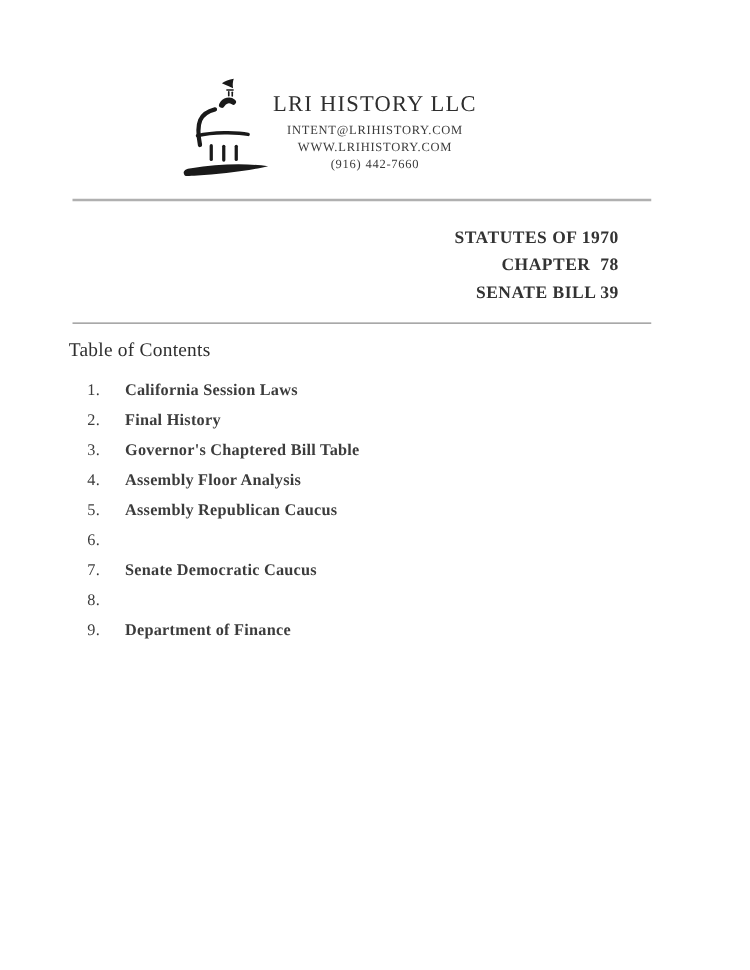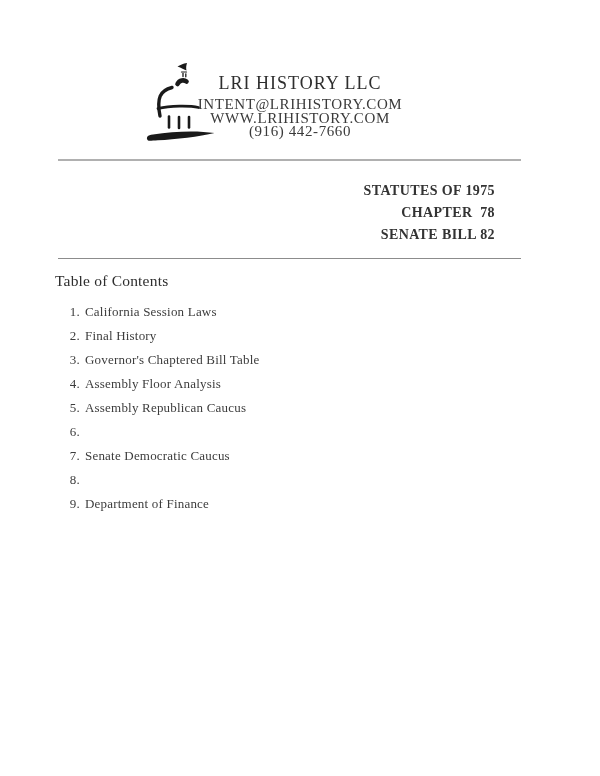--- a/index.html
+++ b/index.html
@@ -30,21 +30,21 @@
     text-align: center;
   }
   .company-name {
     font-size: 18px;
     letter-spacing: 1px;
     color: #2e2e2e;
     font-weight: 400;
   }
   .company-contact {
     margin-top: 4px;
-    font-size: 15px;
+    font-size: 10px;
     letter-spacing: 0.6px;
     line-height: 13.5px;
     color: #3a3a3a;
   }
 
   .rule {
     position: absolute;
     left: 58px;
     width: 463px;
   }
@@ -90,21 +90,22 @@
     margin-bottom: 9px;
     color: #3c3c3c;
     letter-spacing: 0.2px;
   }
   .toc-item-number {
     width: 20px;
     text-align: right;
     flex: 0 0 auto;
   }
   .toc-item-label {
-    margin-left: 5px;
+    margin-left: 20px;
+    font-weight: bold;
   }
 </style>
 </head>
 <body>
 
 <div class="page">
 
   <svg class="logo" viewBox="0 0 80 82" fill="none" stroke="#1a1a1a" stroke-linecap="round">
 
     <path d="M47,3 C43,3.5 40,5 37.5,6.5 C41,8 44.5,9.5 46.5,10.5 C45.9,8 46.2,5.5 47,3 Z" fill="#1a1a1a" stroke="none"></path>
@@ -130,23 +131,23 @@
     <div class="company-contact">
       <div>INTENT@LRIHISTORY.COM</div>
       <div>WWW.LRIHISTORY.COM</div>
       <div>(916) 442-7660</div>
     </div>
   </div>
 
   <div class="rule rule-top"></div>
 
   <div class="bill-heading">
-    <div>STATUTES OF 1975</div>
+    <div>STATUTES OF 1970</div>
     <div>CHAPTER&nbsp; 78</div>
-    <div>SENATE BILL 82</div>
+    <div>SENATE BILL 39</div>
   </div>
 
   <div class="rule rule-mid"></div>
 
   <div class="toc-title">Table of Contents</div>
 
   <ol class="toc-list">
       <li class="toc-item">
       <span class="toc-item-number">1.</span>
       <span class="toc-item-label">California Session Laws</span>

